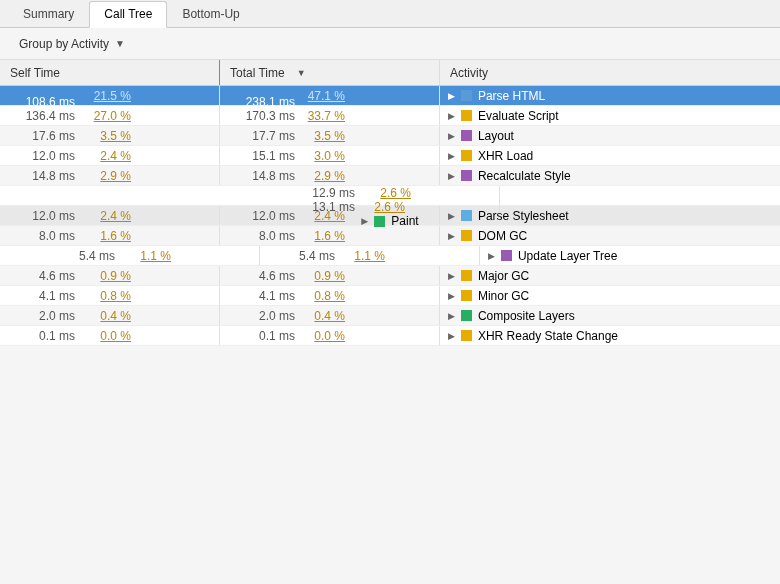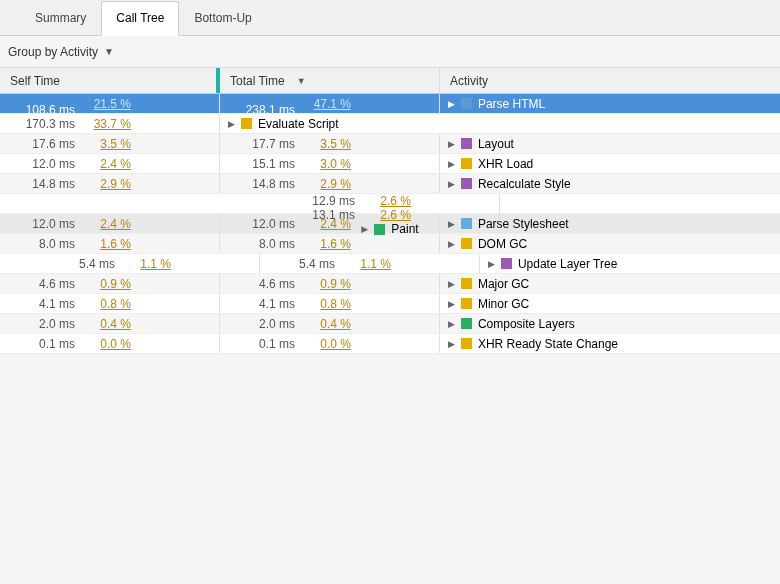--- a/index.html
+++ b/index.html
@@ -11,22 +11,22 @@
       height: 584px;
       overflow: hidden;
     }
 
     
     .tab-bar {
       display: flex;
       align-items: center;
       background: #f0f0f0;
       border-bottom: 1px solid #ccc;
-      height: 36px;
-      padding: 0 20px;
+      height: 28px;
+      padding: 0 8px;
     }
     .tab {
       padding: 6px 14px;
       cursor: pointer;
       color: #444;
       border: 1px solid transparent;
       border-radius: 3px 3px 0 0;
       height: 100%;
       display: flex;
       align-items: center;
@@ -40,21 +40,21 @@
       margin-bottom: -1px;
     }
 
     
     .group-bar {
       display: flex;
       align-items: center;
       background: #f5f5f5;
       border-bottom: 1px solid #ddd;
       height: 32px;
-      padding: 0 8px;
+      padding: 0 19px;
       gap: 6px;
     }
     .group-label {
       color: #333;
       font-size: 12px;
     }
     .dropdown-arrow {
       color: #555;
       font-size: 10px;
     }
@@ -66,21 +66,21 @@
       border-bottom: 1px solid #ccc;
       height: 26px;
       align-items: center;
     }
     .col-self-time {
       width: 220px;
       min-width: 220px;
       display: flex;
       align-items: center;
       padding-left: 10px;
-      border-right: 4px solid #14b8a6;
+      border-right: 1px solid #14b8a6;
       height: 100%;
     }
     .col-total-time {
       width: 220px;
       min-width: 220px;
       display: flex;
       align-items: center;
       padding-left: 10px;
       border-right: 1px solid #ddd;
       height: 100%;
@@ -123,21 +123,20 @@
       gap: 6px;
       border-right: 1px solid #e0e0e0;
       height: 100%;
     }
     .cell-total {
       width: 220px;
       min-width: 220px;
       display: flex;
       align-items: center;
       padding: 0 10px;
-      gap: 6px;
       border-right: 1px solid #e0e0e0;
       height: 100%;
     }
     .cell-activity {
       flex: 1;
       display: flex;
       align-items: center;
       padding: 0 8px;
       gap: 6px;
       height: 100%;
@@ -246,20 +245,24 @@
       <span class="time-val">238.1 ms</span>
       <span class="pct-val highlighted-pct">47.1 %</span>
     </div>
     <div class="cell-activity">
       <span class="expand-arrow highlighted">▶</span>
       <span class="act-icon c-blue"></span>
       <span class="act-label">Parse HTML</span>
     </div>
   </div>
     <div class="table-row" style="background: rgb(255, 255, 255);">
+    <div class="cell-self">
+      <span class="time-val time-gray">136.4 ms</span>
+      <span class="pct-val pct-underline">27.0 %</span>
+    </div>
     <div class="cell-total">
       <span class="time-val time-gray">170.3 ms</span>
       <span class="pct-val pct-underline">33.7 %</span>
     </div>
     <div class="cell-activity">
       <span class="expand-arrow ">▶</span>
       <span class="act-icon c-yellow"></span>
       <span class="act-label">Evaluate Script</span>
     </div>
   </div>

